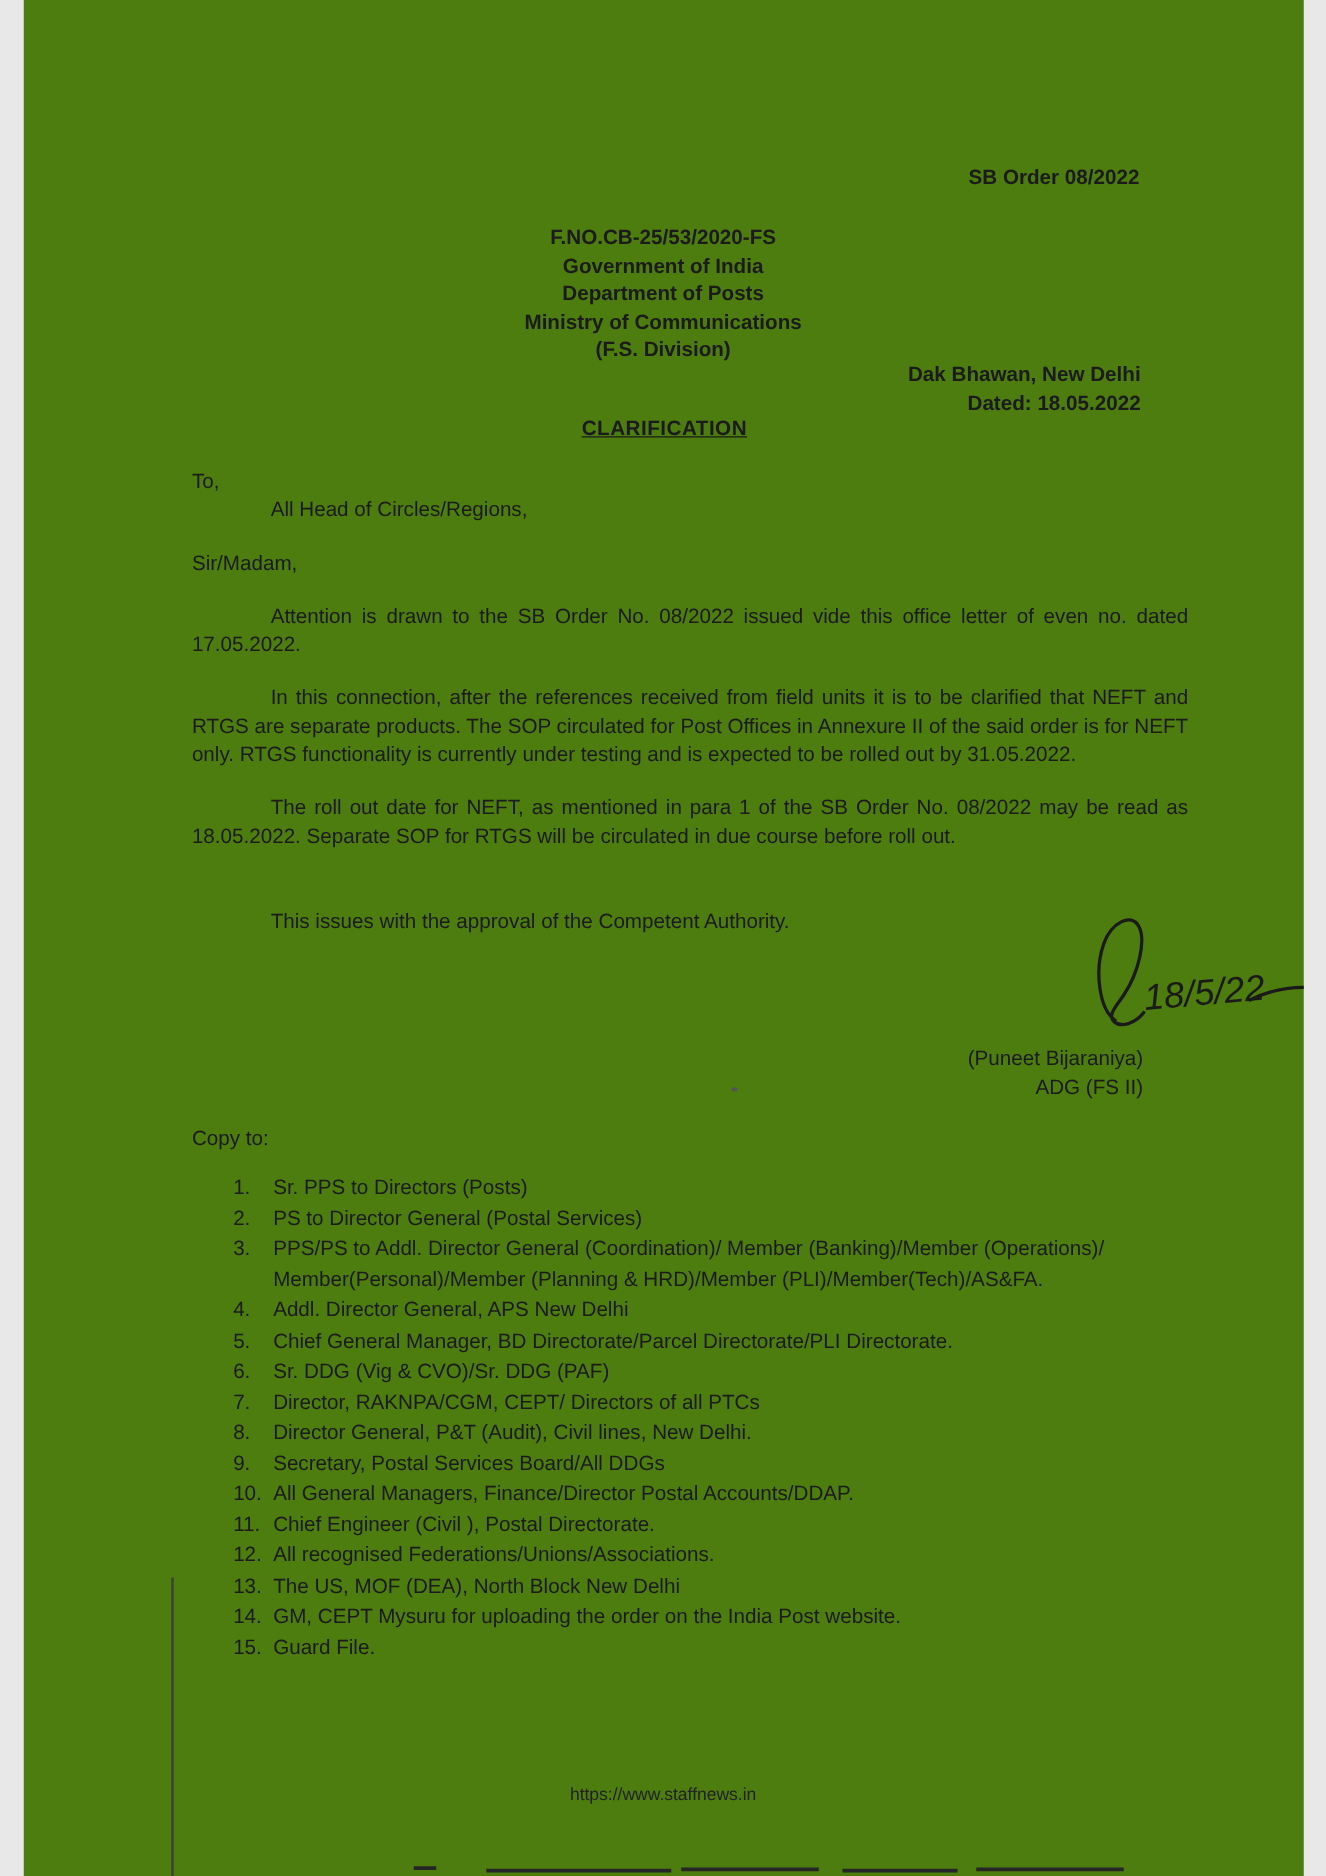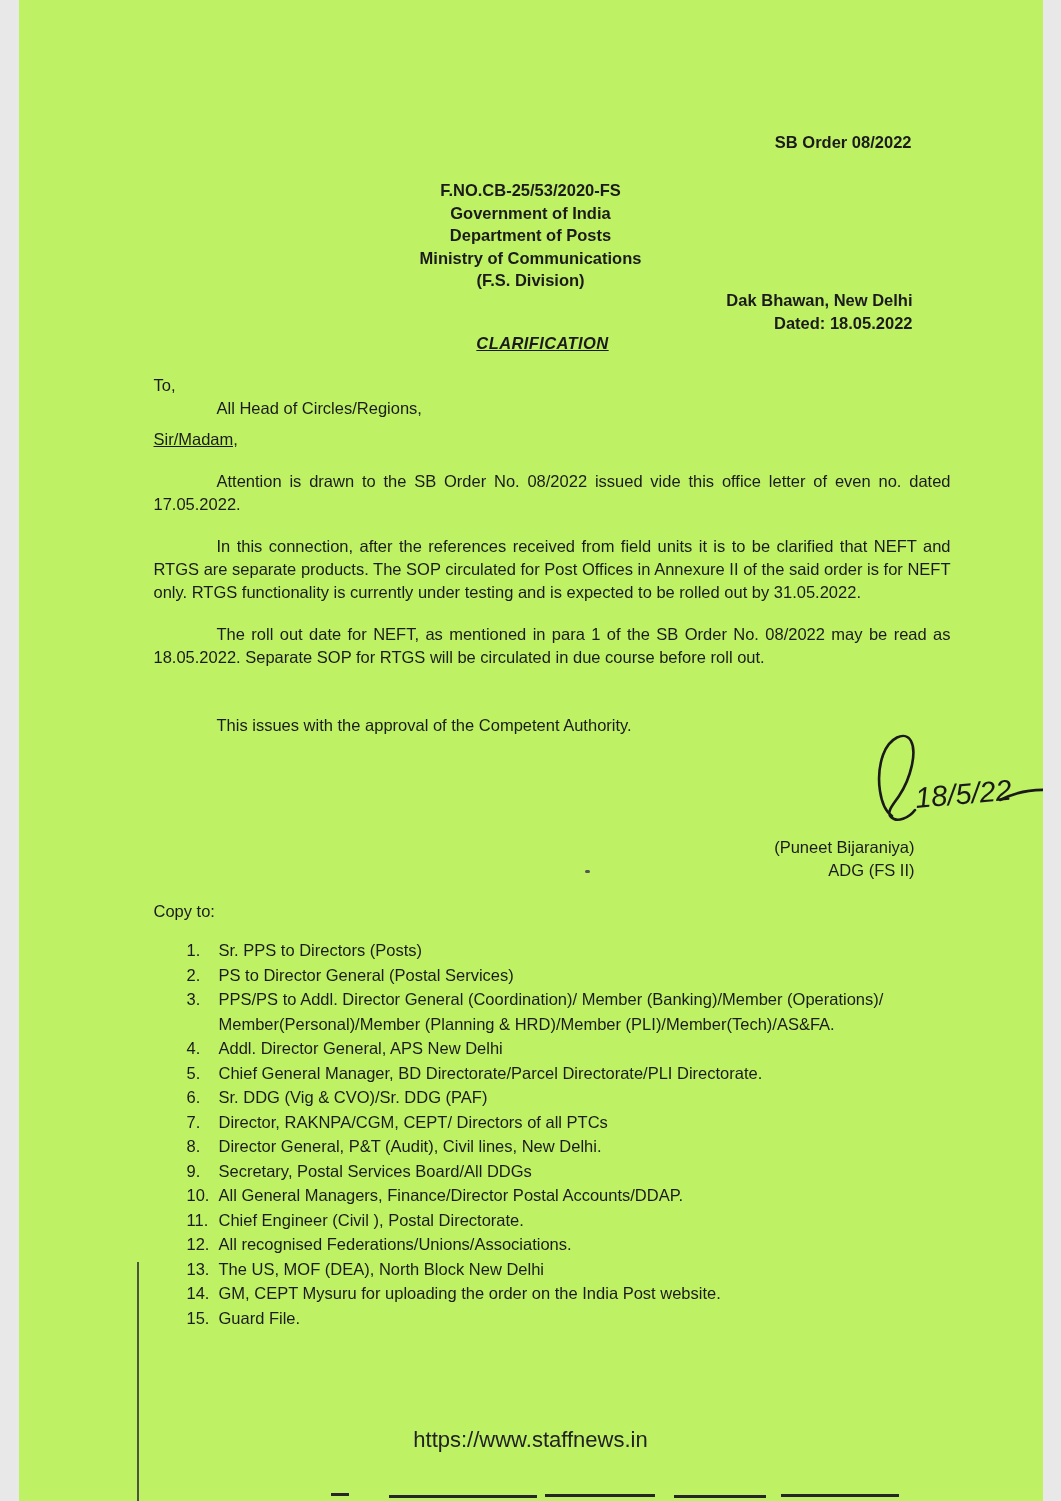--- a/index.html
+++ b/index.html
@@ -1,21 +1,21 @@
 <!DOCTYPE html>
 <html><head>
 <meta charset="utf-8">
 <style>
   * { margin:0; padding:0; box-sizing:border-box; }
   html,body { background:#e8e8e8; }
   .page {
     position:relative;
     width:1024px; height:1501px;
     margin:0 auto;
-    background:#bef264;
+    background:#4d7c0f;
     color:#1b1b1b;
     font-family:"Liberation Sans", sans-serif;
     font-size:16.5px;
     overflow:hidden;
     padding-left:11px;
   }
   .abs { position:absolute; }
 
   .order-ref { top:133px; right:131px; font-weight:700; }
 
@@ -23,48 +23,48 @@
     top:179px; left:0; width:100%;
     text-align:center; font-weight:700; line-height:22.5px;
   }
 
   .place-date {
     top:289px; right:130px; text-align:right;
     font-weight:700; line-height:22.5px;
   }
 
   .doc-title {
-    top:334px; left:12px; width:100%; text-align:center;
-    font-weight:700; text-decoration:underline; letter-spacing:0.4px;font-style:italic;
+    top:334px; left:1px; width:100%; text-align:center;
+    font-weight:700; text-decoration:underline; letter-spacing:0.4px;
   }
 
   .body-block { top:374px; left:135px; width:797px; line-height:23px; }
   .indent-1 { margin-left:63px; }
   .sub-row { display:flex; margin-top:20px; }
   .sub-label { width:63px; flex:0 0 63px; }
-  .salutation { margin-top:8px;text-decoration:underline; }
+  .salutation { margin-top:20px; }
   .para { margin-top:19px; text-align:justify; text-indent:63px; }
   .closing { margin-top:45px; margin-left:63px; }
 
   .signature-wrap { top:728px; left:833px; width:210px; height:104px; }
 
   .signatory {
     top:836px; right:128px; text-align:right;
     font-weight:400; line-height:23px;
   }
 
   .copy-block { top:902px; left:135px; width:832px; }
   .copy-list { margin-top:17px; margin-left:33px; list-style:none; }
   .copy-item { display:flex; line-height:24.5px; }
   .copy-num { flex:0 0 32px; }
   .copy-txt { flex:1; padding-right:30px; }
 
   .footer-link {
     top:1427px; left:0; width:100%; text-align:center;
-    font-size:22px; color:#222;
+    font-size:14px; color:#222;
   }
 
   .scan-vline { left:118px; top:1262px; width:2px; height:239px; background:#3a3a3a; opacity:.85; }
   .scan-dash { height:3px; background:#262626; top:1493px; }
   .scan-dot { left:566px; top:870px; width:5px; height:3px; background:#555; border-radius:2px; }
 </style>
 </head>
 <body>
 
 <div class="page">

